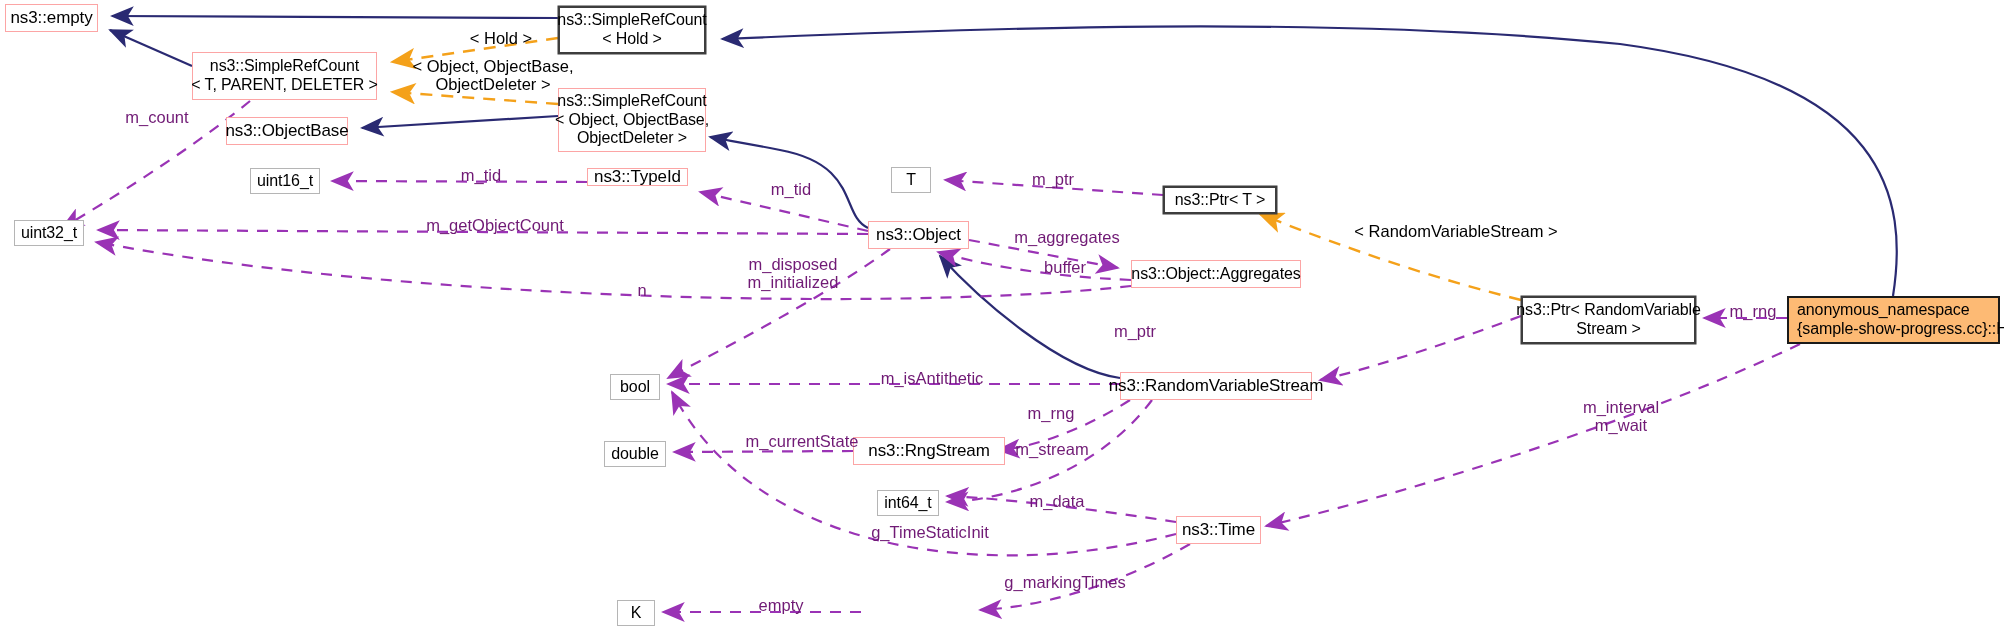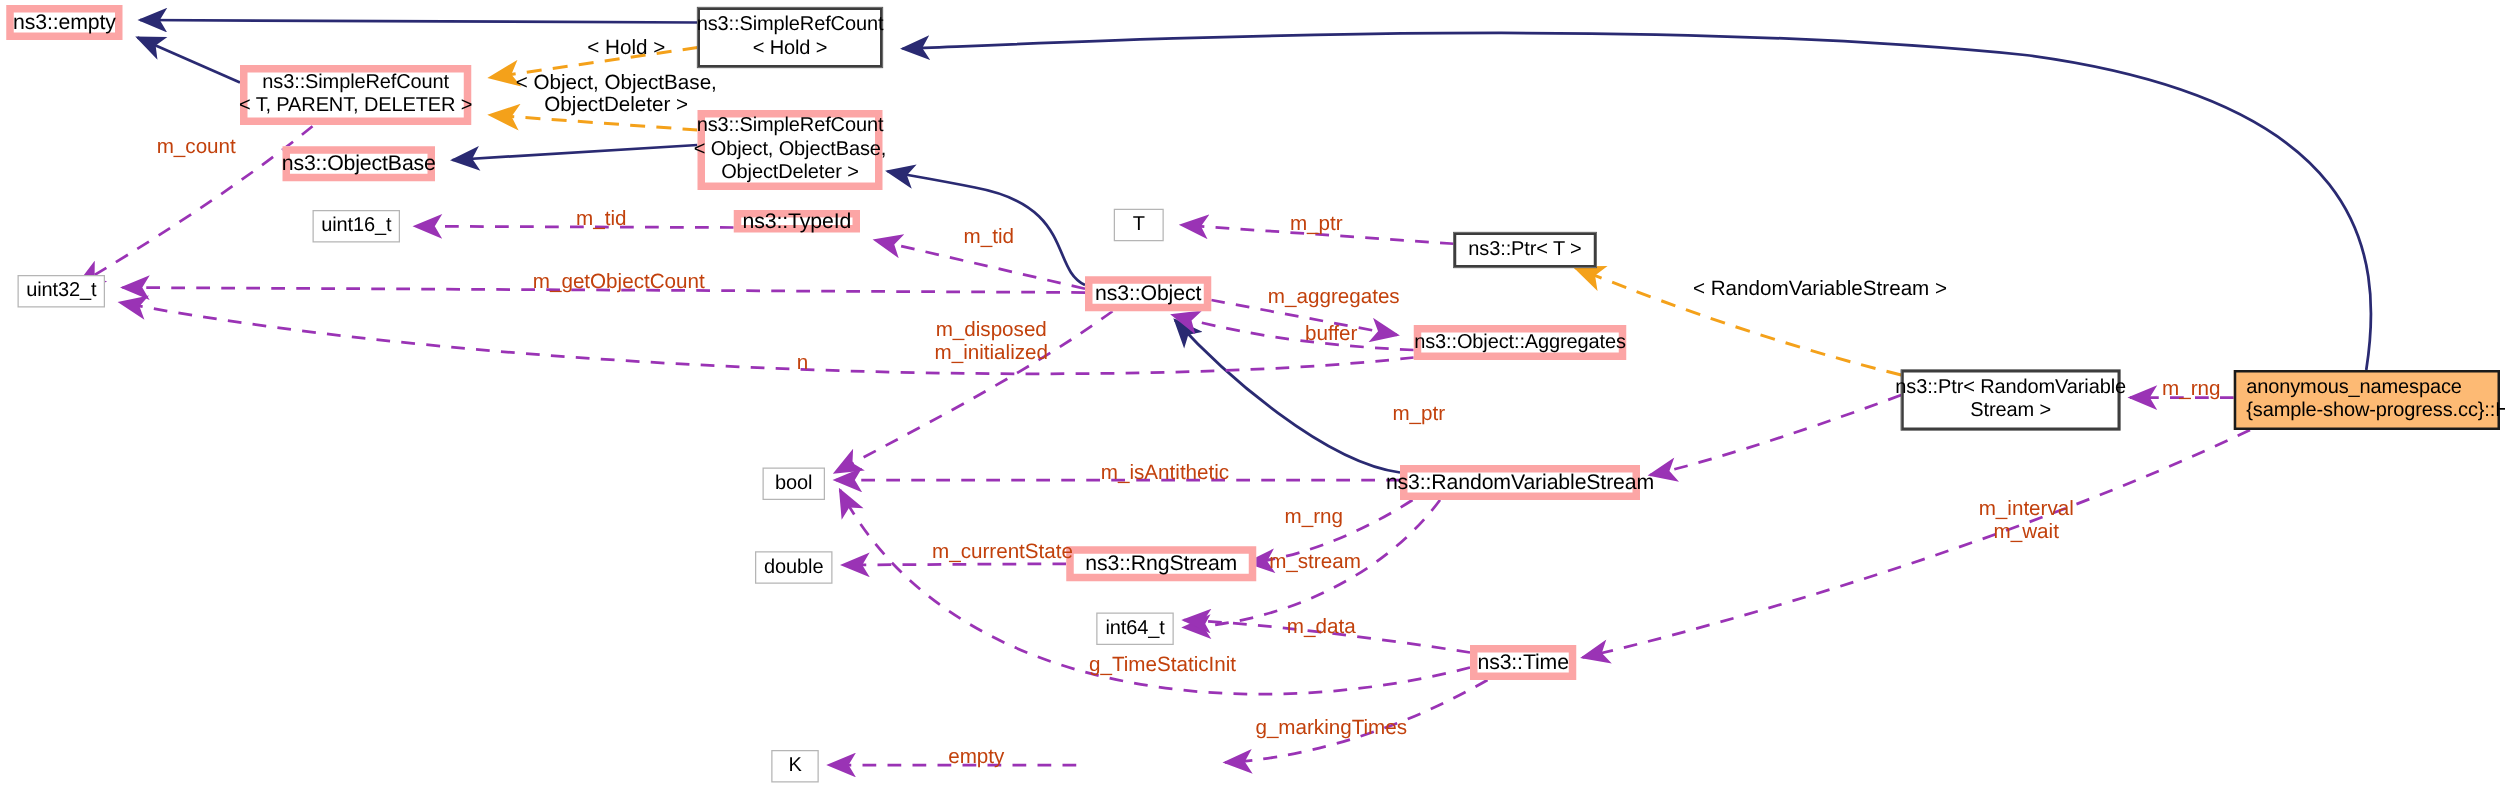--- a/index.html
+++ b/index.html
@@ -33,37 +33,37 @@
     line-height: 1.17;
     white-space: pre;
     background: #ffffff;
     color: #000000;
     font-size: 17px;
     letter-spacing: -0.1px;
     z-index: 5;
   }
   
   .node.solid {            
-    border: 6px solid #fca5a5;
+    border: 1px solid #fca5a5;
   }
   .node.thick {            
     border: 2px solid #3d3d3d;
     box-shadow: 0 0 0 0.5px #3d3d3d;
   }
   .node.light {            
     border: 1px solid #b5b5b5;
   }
   .node.current {          
     border: 2px solid #1a1a1a;
     background: #fdba74;
   }
   .edge-label {
     position: absolute;
     font-size: 16.5px;
-    color: #c2410c;
+    color: #701a75;
     white-space: pre;
     text-align: center;
     line-height: 1.12;
     z-index: 6;
     background: transparent;
   }
   .tmpl-label {
     position: absolute;
     font-size: 16.5px;
     color: #000000;

